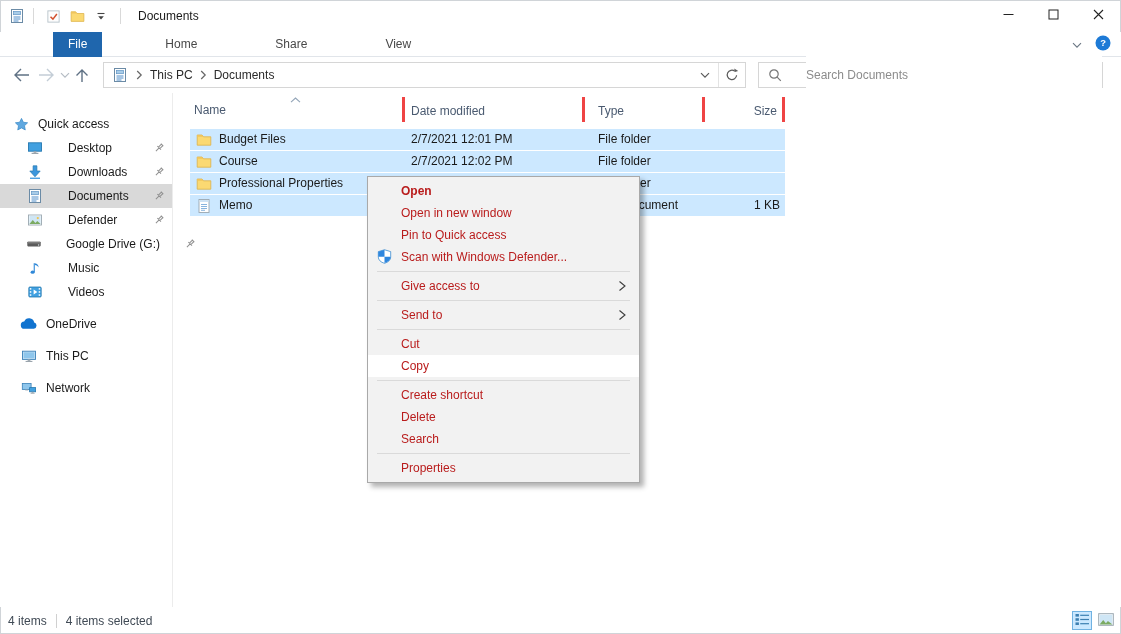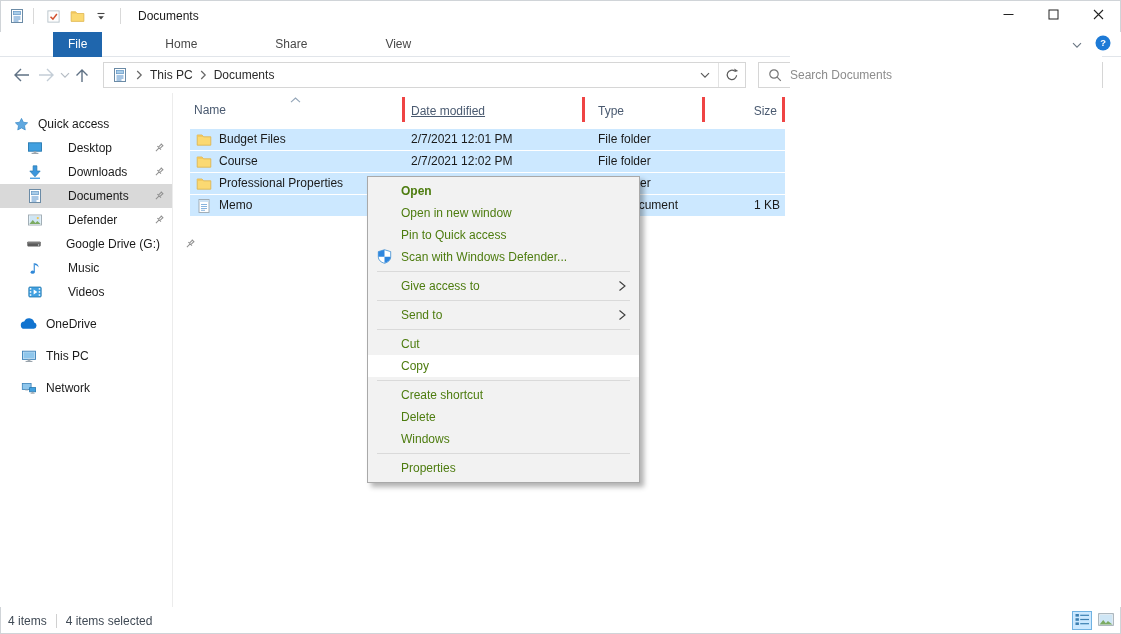--- a/index.html
+++ b/index.html
@@ -41,21 +41,21 @@
   #addressbar { margin-left: 10px; width: 643px; height: 26px; border: 1px solid #d6d6d6;
                 display: flex; align-items: center; padding-left: 7px; position: relative; background: #fff; }
   #breadcrumb { display: inline-flex; align-items: center; }
   .bc-chev { display: inline-flex; margin: 0 7px; }
   .bc-seg { color: #2b2b2b; }
   #addr-right { margin-left: auto; display: flex; align-items: center; height: 100%; }
   #addr-right .abtn { width: 26px; height: 100%; display: flex; align-items: center; justify-content: center; }
   .addr-div { width: 1px; height: 24px; background: #e3e3e3; }
   #searchbox { margin-left: 12px; width: 345px; height: 26px; border: 1px solid #d6d6d6;
                display: flex; align-items: center; padding-left: 9px; background: #fff; }
-  #search-input { border: none; outline: none; flex: 1; height: 38px; margin-left: 8px;
+  #search-input { border: none; outline: none; flex: 1; height: 38px; margin-left: 24px;
                   font-family: "Liberation Sans", sans-serif; font-size: 12px; color: #333; }
   #search-input::placeholder { color: #8c8c8c; }
 
   
   #main { position: absolute; left: 0; top: 93px; width: 100%; height: 514px; background: #fff; }
   #sidebar { position: absolute; left: 0; top: 0; width: 173px; height: 100%;
              border-right: 1px solid #ececec; padding-top: 19px; }
   .side-item { height: 24px; display: flex; align-items: center; gap: 8px; }
   .side-item.lv-section { padding-left: 12px; }
   .side-item.lv-child { padding-left: 26px; gap: 24px; }
@@ -78,21 +78,21 @@
   .c-name { width: 215px; display: flex; align-items: center; gap: 7px; padding-left: 6px; }
   .c-date { width: 180px; padding-left: 6px; }
   .c-type { width: 120px; padding-left: 13px; }
   .c-size { width: 80px; text-align: right; padding-right: 5px; }
   .row-icon { display: inline-flex; width: 16px; }
 
   
   #context-menu { position: absolute; left: 367px; top: 176px; width: 273px; z-index: 10;
                   background: var(--menu-background, #f2f2f2); border: 1px solid #a9a9a9;
                   padding: 3px 0; box-shadow: 4px 4px 5px rgba(0,0,0,0.30); }
-  .cm-item { position: relative; height: 22px; line-height: 22px; padding-left: 33px; color: #4d7c0f; }
+  .cm-item { position: relative; height: 22px; line-height: 22px; padding-left: 33px; color: #b91c1c; }
   .cm-item.bold { font-weight: bold; }
   .cm-item.highlight { background: var(--menu-highlight, #ffffff); }
   .cm-icon { position: absolute; left: 9px; top: 3px; display: inline-flex; }
   .cm-arrow { position: absolute; right: 12px; top: 5px; display: inline-flex; }
   .cm-sep { height: 1px; background: #dadada; margin: 3px 9px; }
 
   
   #statusbar { position: absolute; left: 0; top: 607px; width: 100%; height: 27px;
                display: flex; align-items: center; padding-left: 8px; color: #404a55; }
   .sb-div { width: 1px; height: 14px; background: #d0d0d0; margin: 0 9px; }
@@ -407,21 +407,21 @@
         </div>
       </div>
     <div id="filearea">
       <div id="list-header">
           <div class="hcell c-name" style="width: 215px; padding-left: 4px;">
             <span>Name</span>
             <span class="sort-caret"><svg width="11" height="6" viewBox="0 0 11 6">
                 <path d="M1 5.2L5.5 1 10 5.2" fill="none" stroke="#93a5b8" stroke-width="1.1"></path>
               </svg></span>
           </div>
-          <div class="hcell c-date" style="width: 180px; padding-left: 6px; text-decoration: underline;"><span>Date modified</span></div>
+          <div class="hcell c-date" style="width: 180px; padding-left: 6px;"><span>Date modified</span></div>
           <div class="hcell c-type" style="width: 120px; padding-left: 13px;"><span>Type</span></div>
           <div class="hcell c-size" style="width: 80px; padding-left: 11px;"><span>Size</span></div>
         </div>
       <div id="rows">
           <div class="row selected">
             <div class="cell c-name">
               <span class="row-icon">
                 <svg width="16" height="16" viewBox="0 0 16 16">
                   <path d="M1.2 3h4.8l1.5 1.8h7.3v8.4H1.2z" fill="#fbd972" stroke="#dcb14a" stroke-width="0.8"></path>
                   <path d="M1.2 4.8h6.3L6 3H1.2z" fill="#efc45c"></path>
@@ -507,21 +507,21 @@
           <svg width="9" height="12" viewBox="0 0 9 12">
             <path d="M1.5 1.5L7 6l-5.5 4.5" fill="none" stroke="#3d3d3d" stroke-width="1.1"></path>
           </svg>
         </span></div>
       <div class="cm-sep"></div>
       <div class="cm-item"><span>Cut</span></div>
       <div class="cm-item highlight"><span>Copy</span></div>
       <div class="cm-sep"></div>
       <div class="cm-item"><span>Create shortcut</span></div>
       <div class="cm-item"><span>Delete</span></div>
-      <div class="cm-item"><span>Windows</span></div>
+      <div class="cm-item"><span>Search</span></div>
       <div class="cm-sep"></div>
       <div class="cm-item"><span>Properties</span></div>
     </div>
 
   <div id="statusbar">
     <span>4 items</span>
     <span class="sb-div"></span>
     <span>4 items selected</span>
     <div id="view-toggles">
         <div class="vt active">

